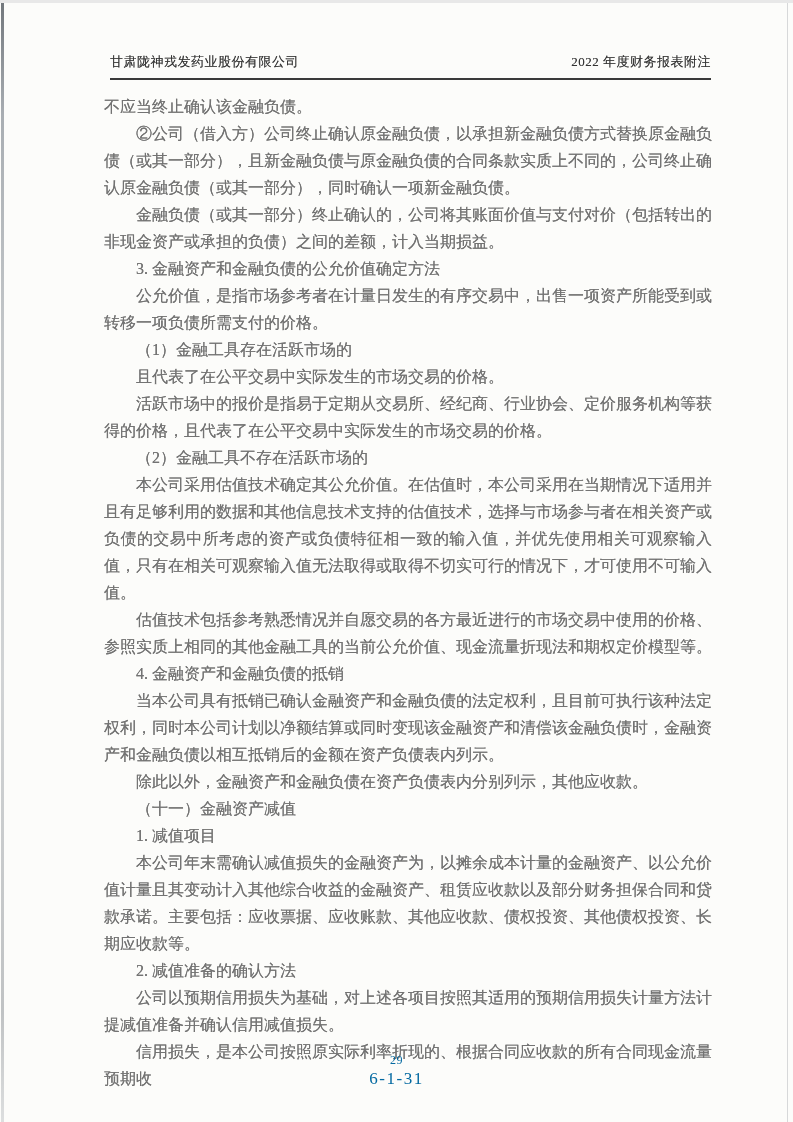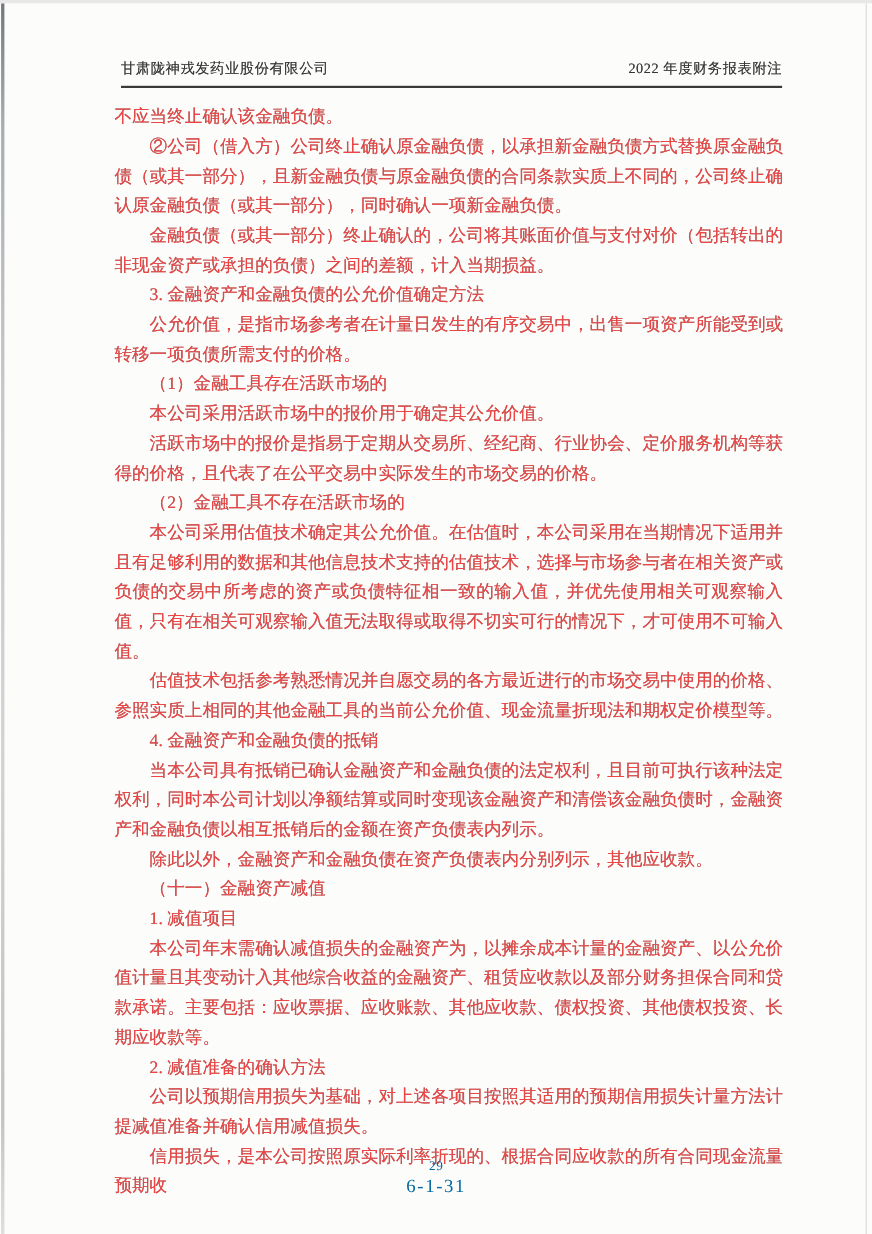--- a/index.html
+++ b/index.html
@@ -50,21 +50,21 @@
   }
   .content {
     position: absolute;
     left: 104px;
     top: 90px;
     width: 608px;
     font-size: 16px;
     line-height: 27px;
     text-align: justify;
     text-justify: inter-ideograph;
-    color: #ef4444;
+    color: #737373;
     text-shadow: 0 0 0.6px rgba(45,45,45,0.6);
   }
   .content p { margin: 0; }
   .content p.indent { text-indent: 2em; }
   .content p.bold { font-weight: normal; }
   .footer {
     position: absolute;
     left: 0;
     width: 100%;
     text-align: center;
@@ -94,21 +94,21 @@
     <span>2022 年度财务报表附注</span>
   </div>
 
   <div class="content">
       <p class="">不应当终止确认该金融负债。</p>
       <p class="indent">②公司（借入方）公司终止确认原金融负债，以承担新金融负债方式替换原金融负债（或其一部分），且新金融负债与原金融负债的合同条款实质上不同的，公司终止确认原金融负债（或其一部分），同时确认一项新金融负债。</p>
       <p class="indent">金融负债（或其一部分）终止确认的，公司将其账面价值与支付对价（包括转出的非现金资产或承担的负债）之间的差额，计入当期损益。</p>
       <p class="indent">3. 金融资产和金融负债的公允价值确定方法</p>
       <p class="indent">公允价值，是指市场参考者在计量日发生的有序交易中，出售一项资产所能受到或转移一项负债所需支付的价格。</p>
       <p class="indent">（1）金融工具存在活跃市场的</p>
-      <p class="indent">本公司采用活跃市场中的报价用于确定其公允价值。</p>
+      <p class="indent">且代表了在公平交易中实际发生的市场交易的价格。</p>
       <p class="indent">活跃市场中的报价是指易于定期从交易所、经纪商、行业协会、定价服务机构等获得的价格，且代表了在公平交易中实际发生的市场交易的价格。</p>
       <p class="indent">（2）金融工具不存在活跃市场的</p>
       <p class="indent">本公司采用估值技术确定其公允价值。在估值时，本公司采用在当期情况下适用并且有足够利用的数据和其他信息技术支持的估值技术，选择与市场参与者在相关资产或负债的交易中所考虑的资产或负债特征相一致的输入值，并优先使用相关可观察输入值，只有在相关可观察输入值无法取得或取得不切实可行的情况下，才可使用不可输入值。</p>
       <p class="indent">估值技术包括参考熟悉情况并自愿交易的各方最近进行的市场交易中使用的价格、参照实质上相同的其他金融工具的当前公允价值、现金流量折现法和期权定价模型等。</p>
       <p class="indent">4. 金融资产和金融负债的抵销</p>
       <p class="indent">当本公司具有抵销已确认金融资产和金融负债的法定权利，且目前可执行该种法定权利，同时本公司计划以净额结算或同时变现该金融资产和清偿该金融负债时，金融资产和金融负债以相互抵销后的金额在资产负债表内列示。</p>
       <p class="indent">除此以外，金融资产和金融负债在资产负债表内分别列示，其他应收款。</p>
       <p class="indent bold">（十一）金融资产减值</p>
       <p class="indent">1. 减值项目</p>
       <p class="indent">本公司年末需确认减值损失的金融资产为，以摊余成本计量的金融资产、以公允价值计量且其变动计入其他综合收益的金融资产、租赁应收款以及部分财务担保合同和贷款承诺。主要包括：应收票据、应收账款、其他应收款、债权投资、其他债权投资、长期应收款等。</p>

